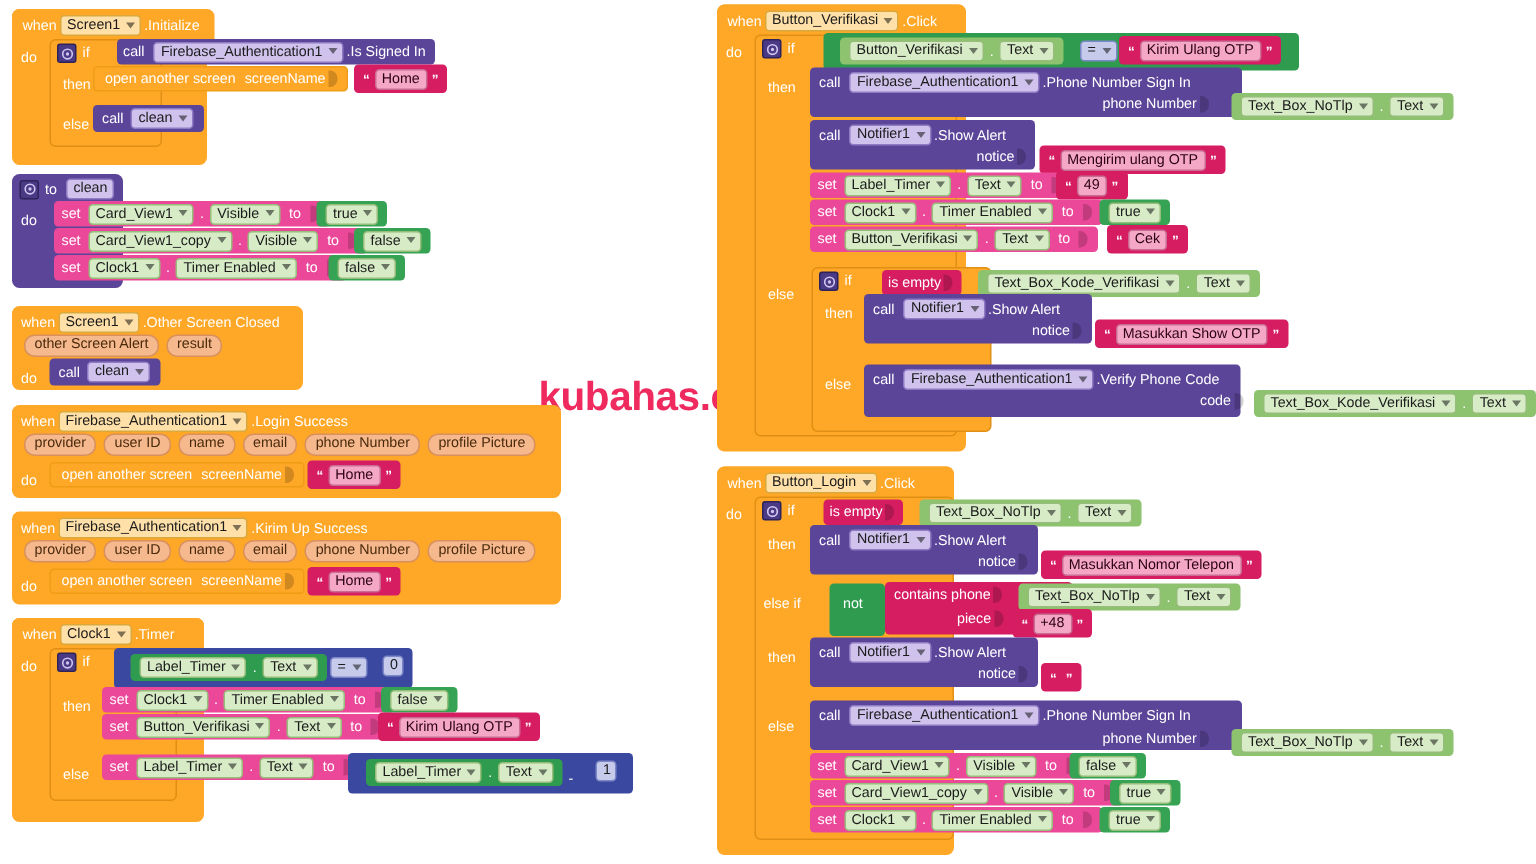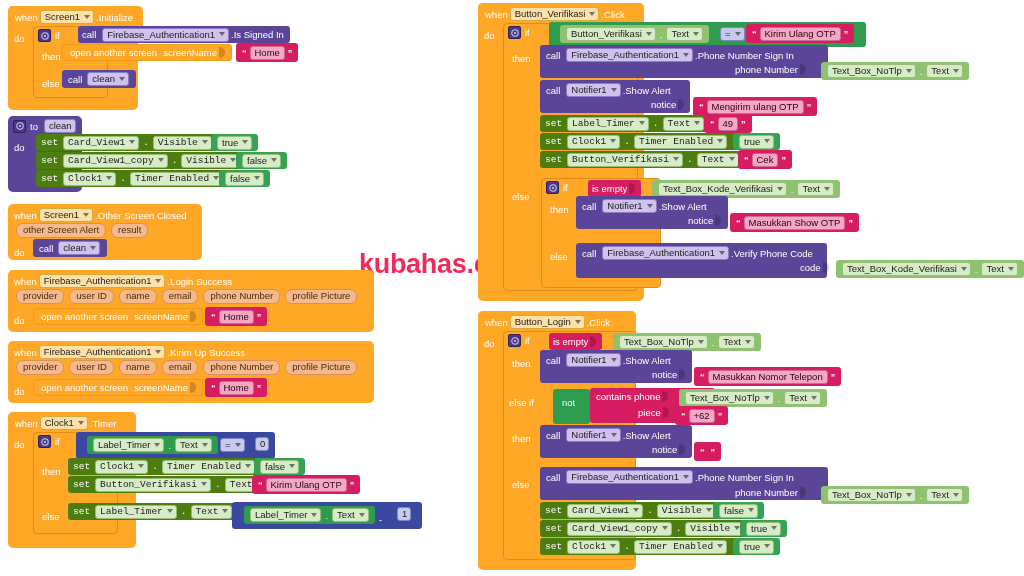--- a/index.html
+++ b/index.html
@@ -14,21 +14,21 @@
   #canvas{position:absolute;inset:0;}
 
   
   .blk{position:absolute;box-sizing:border-box;}
   .row{display:flex;align-items:center;white-space:nowrap;}
 
   
   .c-event   {background:#FFA726;}
   .c-ctrl    {background:#FFA726;}
   .c-proc    {background:#5B4599;}
-  .c-set     {background:#4d7c0f;font-family:Liberation Mono, monospace;}
+  .c-set     {background:#ec4899;}
   .c-get     {background:#8DC26F;}
   .c-text    {background:#D61D62;}
   .c-math    {background:#3B48A0;}
   .c-cmp     {background:#2E9B4E;}
   .c-and     {background:#2E9B4E;}
   .c-grn2    {background:#35A353;}
   .kw{color:#ffffff;font-size:9.5px;}
 
   
   .dd{
@@ -777,21 +777,21 @@
       <span>Text</span>
         <i class="car"></i>
     </span>
   </div>
   <div class="blk row" style="left:638px;top:407px;">
     <span class="kw">piece</span>
     <span class="socket"></span>
   </div>
   <div class="blk c-text row" style="left:675px;top:406px;height:19px;border-radius:3px;padding:0 3px;">
     <span class="quote">“</span>
-    <span class="lit">+62</span>
+    <span class="lit">+48</span>
     <span class="quote">”</span>
   </div>
 
   <div class="blk c-proc" style="left:540px;top:425px;width:152px;height:33px;border-radius:3px;"></div>
   <div class="blk row" style="left:546px;top:428px;">
     <span class="kw" style="margin-right:4px;">call</span>
     <span class="dd pale-purple">
       <span>Notifier1</span>
         <i class="car"></i>
     </span>

